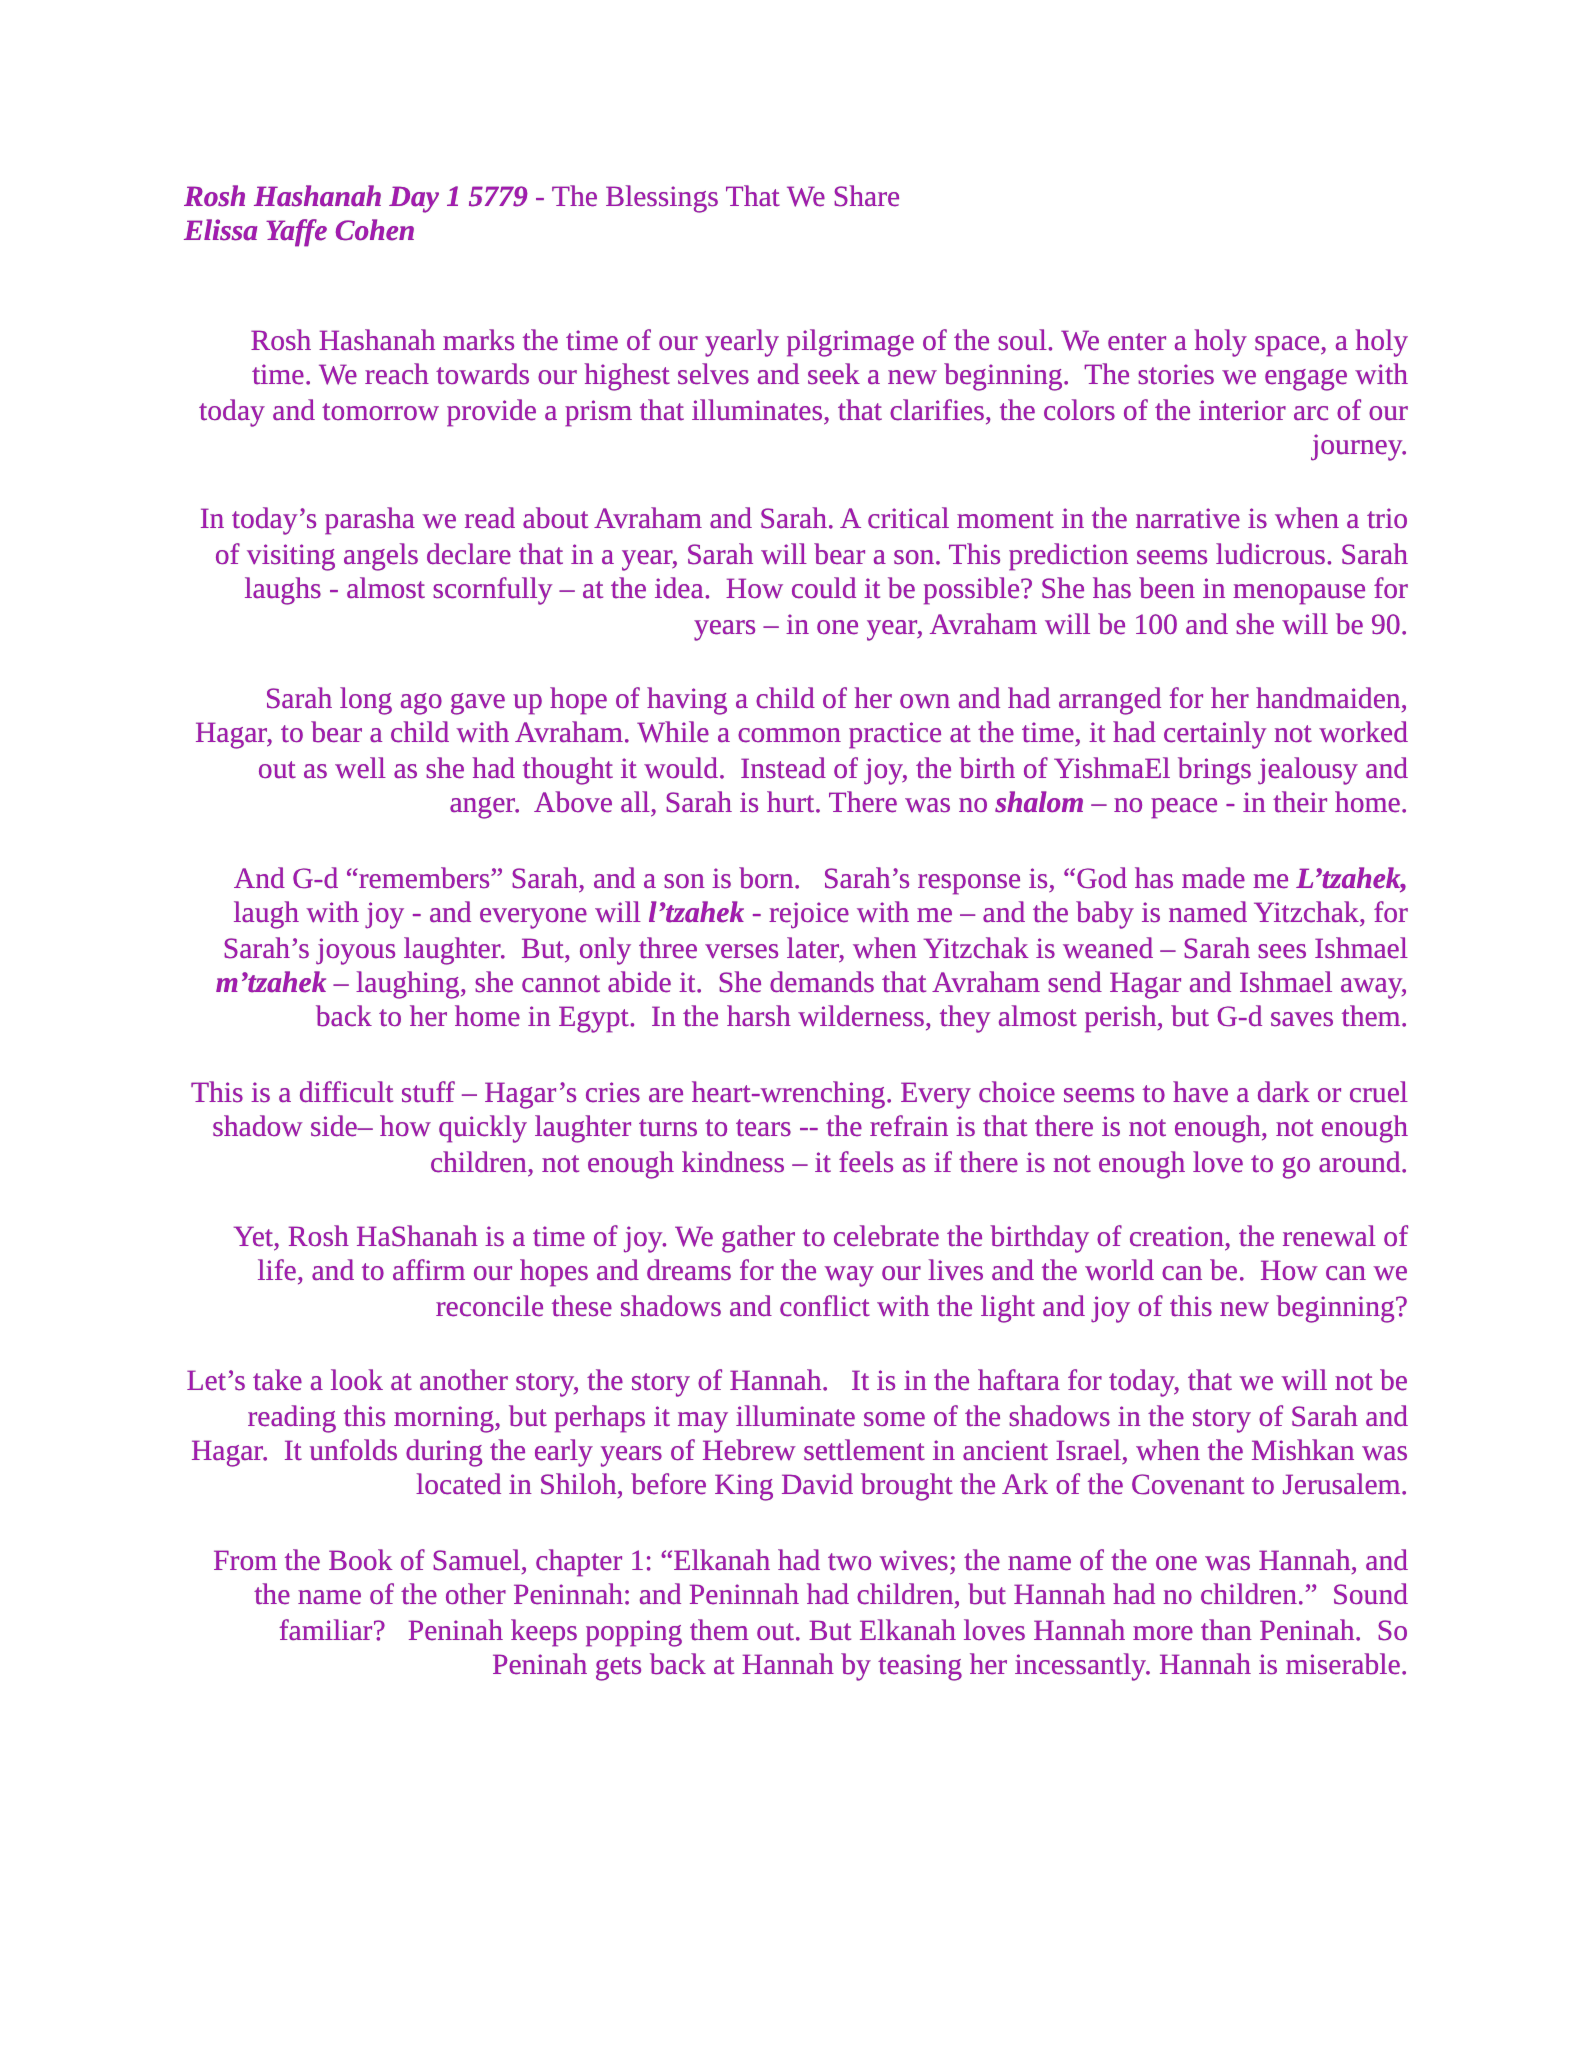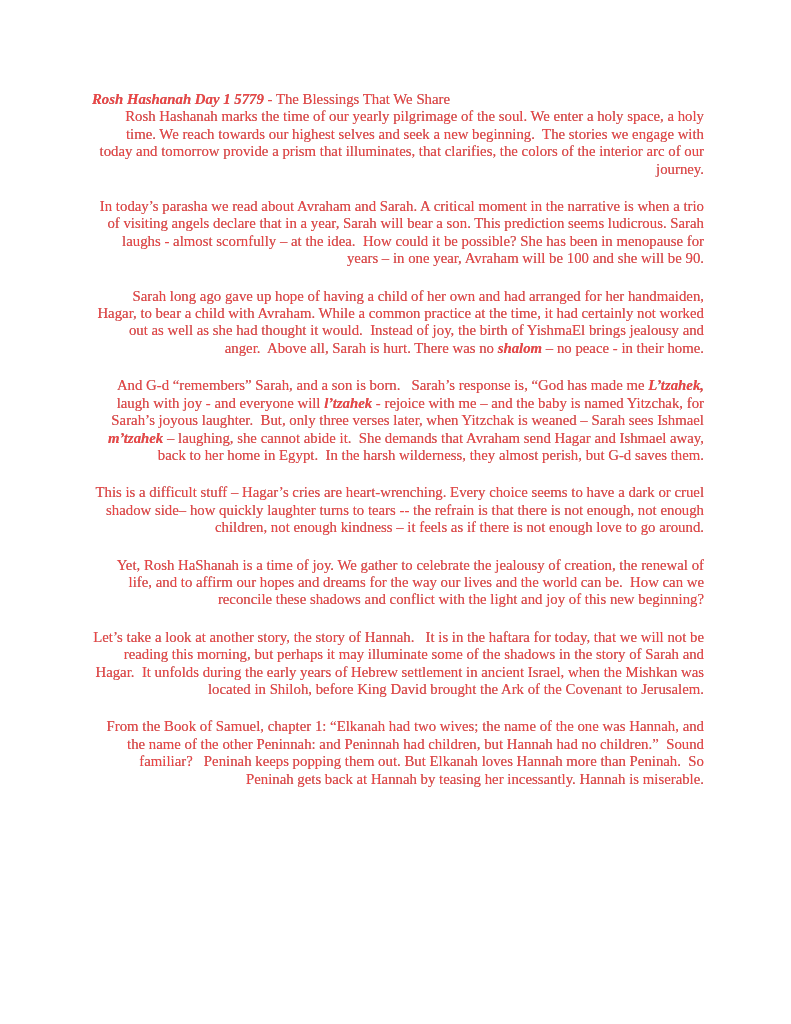--- a/index.html
+++ b/index.html
@@ -7,21 +7,21 @@
     padding: 0;
     background: #ffffff;
   }
   .page {
     position: relative;
     width: 791px;
     height: 1024px;
     background: #ffffff;
     overflow: hidden;
     font-family: "Liberation Serif", "DejaVu Serif", serif;
-    color: #ef4444;
+    color: #a21caf;
   }
   .content {
     padding: 91px 87px 0 92px;
   }
   .title, .byline, .para {
     font-size: 14.8px;
     line-height: 17.4px;
     margin: 0;
     white-space: pre-wrap;
     max-width: 613px;
@@ -39,24 +39,25 @@
   }
   .run-normal { font-style: normal; font-weight: normal; }
   .run-bold-italic { font-style: italic; font-weight: bold; }
 </style>
 </head>
 <body>
 
 <div class="page">
   <div class="content">
     <h1 class="title"><span class="run run-bold-italic">Rosh Hashanah Day 1 5779</span><span class="run run-normal"> - The Blessings That We Share</span></h1>
+    <div class="byline"><span class="run run-bold-italic">Elissa Yaffe Cohen</span></div>
     <div>
         <p class="para"><span class="run run-normal">Rosh Hashanah marks the time of our yearly pilgrimage of the soul. We enter a holy space, a holy time. We reach towards our highest selves and seek a new beginning.  The stories we engage with today and tomorrow provide a prism that illuminates, that clarifies, the colors of the interior arc of our journey.</span></p>
         <p class="para"><span class="run run-normal">In today’s parasha we read about Avraham and Sarah. A critical moment in the narrative is when a trio of visiting angels declare that in a year, Sarah will bear a son. This prediction seems ludicrous. Sarah laughs - almost scornfully – at the idea.  How could it be possible? She has been in menopause for years – in one year, Avraham will be 100 and she will be 90.</span></p>
         <p class="para"><span class="run run-normal">Sarah long ago gave up hope of having a child of her own and had arranged for her handmaiden, Hagar, to bear a child with Avraham. While a common practice at the time, it had certainly not worked out as well as she had thought it would.  Instead of joy, the birth of YishmaEl brings jealousy and anger.  Above all, Sarah is hurt. There was no </span><span class="run run-bold-italic">shalom</span><span class="run run-normal"> – no peace - in their home.</span></p>
         <p class="para"><span class="run run-normal">And G-d “remembers” Sarah, and a son is born.   Sarah’s response is, “God has made me </span><span class="run run-bold-italic">L’tzahek,</span><span class="run run-normal"> laugh with joy - and everyone will </span><span class="run run-bold-italic">l’tzahek</span><span class="run run-normal"> - rejoice with me – and the baby is named Yitzchak, for Sarah’s joyous laughter.  But, only three verses later, when Yitzchak is weaned – Sarah sees Ishmael </span><span class="run run-bold-italic">m’tzahek</span><span class="run run-normal"> – laughing, she cannot abide it.  She demands that Avraham send Hagar and Ishmael away, back to her home in Egypt.  In the harsh wilderness, they almost perish, but G-d saves them.</span></p>
         <p class="para"><span class="run run-normal">This is a difficult stuff – Hagar’s cries are heart-wrenching. Every choice seems to have a dark or cruel shadow side– how quickly laughter turns to tears -- the refrain is that there is not enough, not enough children, not enough kindness – it feels as if there is not enough love to go around.</span></p>
-        <p class="para"><span class="run run-normal">Yet, Rosh HaShanah is a time of joy. We gather to celebrate the jealousy of creation, the renewal of life, and to affirm our hopes and dreams for the way our lives and the world can be.  How can we reconcile these shadows and conflict with the light and joy of this new beginning?</span></p>
+        <p class="para"><span class="run run-normal">Yet, Rosh HaShanah is a time of joy. We gather to celebrate the birthday of creation, the renewal of life, and to affirm our hopes and dreams for the way our lives and the world can be.  How can we reconcile these shadows and conflict with the light and joy of this new beginning?</span></p>
         <p class="para"><span class="run run-normal">Let’s take a look at another story, the story of Hannah.   It is in the haftara for today, that we will not be reading this morning, but perhaps it may illuminate some of the shadows in the story of Sarah and Hagar.  It unfolds during the early years of Hebrew settlement in ancient Israel, when the Mishkan was located in Shiloh, before King David brought the Ark of the Covenant to Jerusalem.</span></p>
         <p class="para"><span class="run run-normal">From the Book of Samuel, chapter 1: “Elkanah had two wives; the name of the one was Hannah, and the name of the other Peninnah: and Peninnah had children, but Hannah had no children.”  Sound familiar?   Peninah keeps popping them out. But Elkanah loves Hannah more than Peninah.  So Peninah gets back at Hannah by teasing her incessantly. Hannah is miserable.</span></p>
       </div>
   </div>
 </div>
 
 </body></html>

